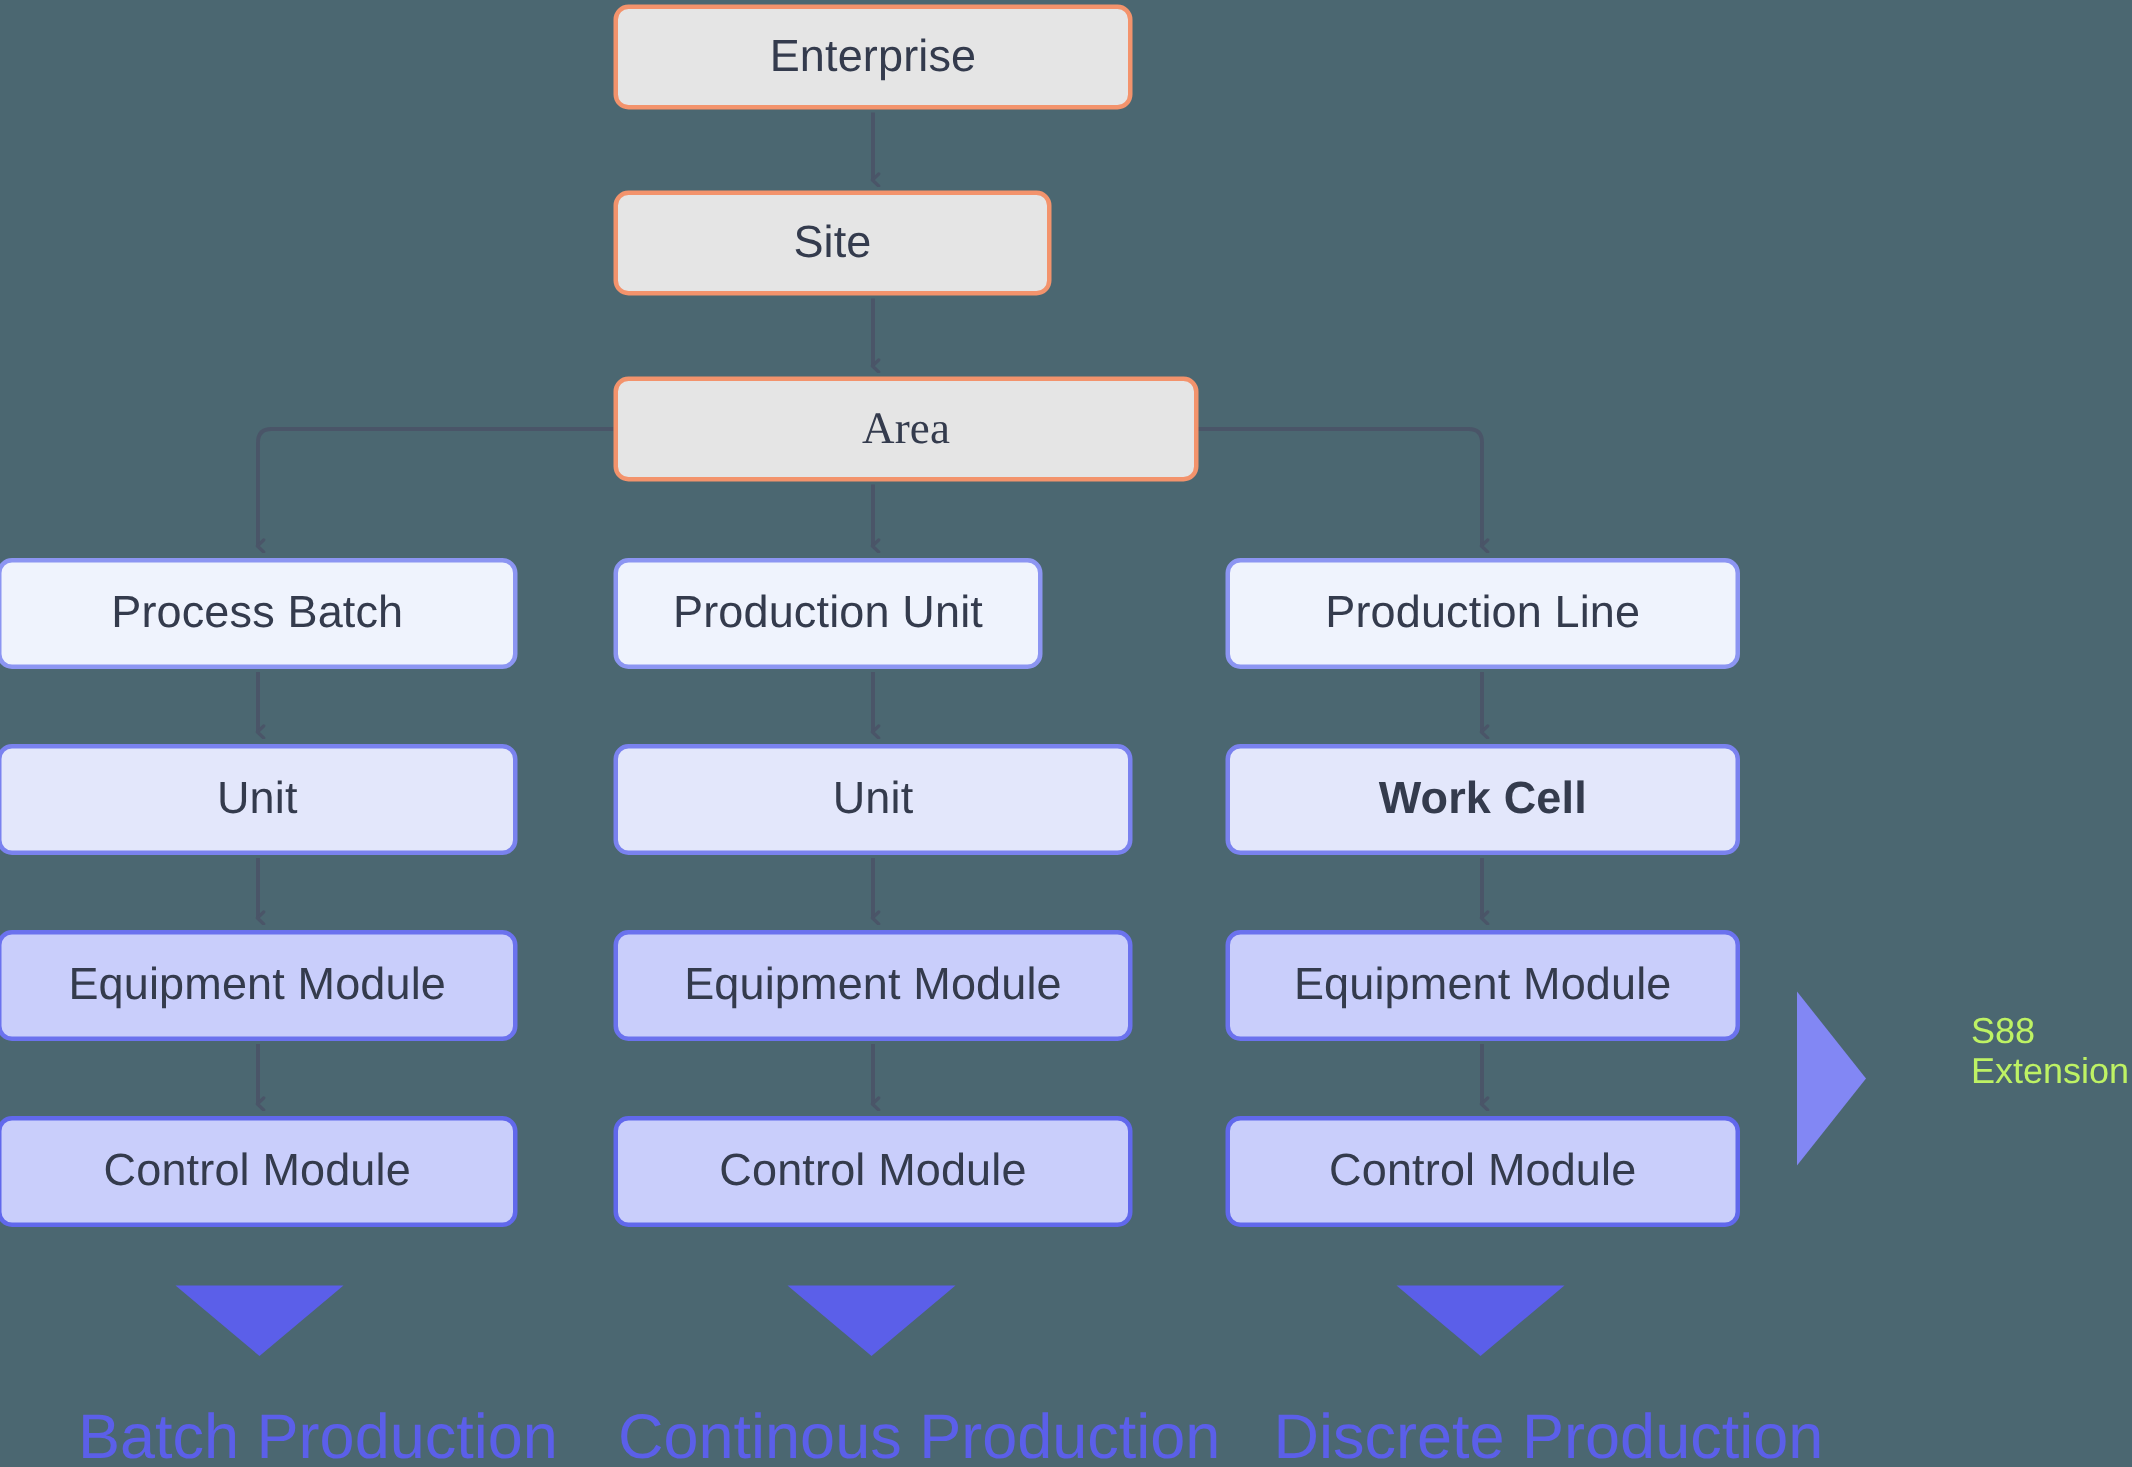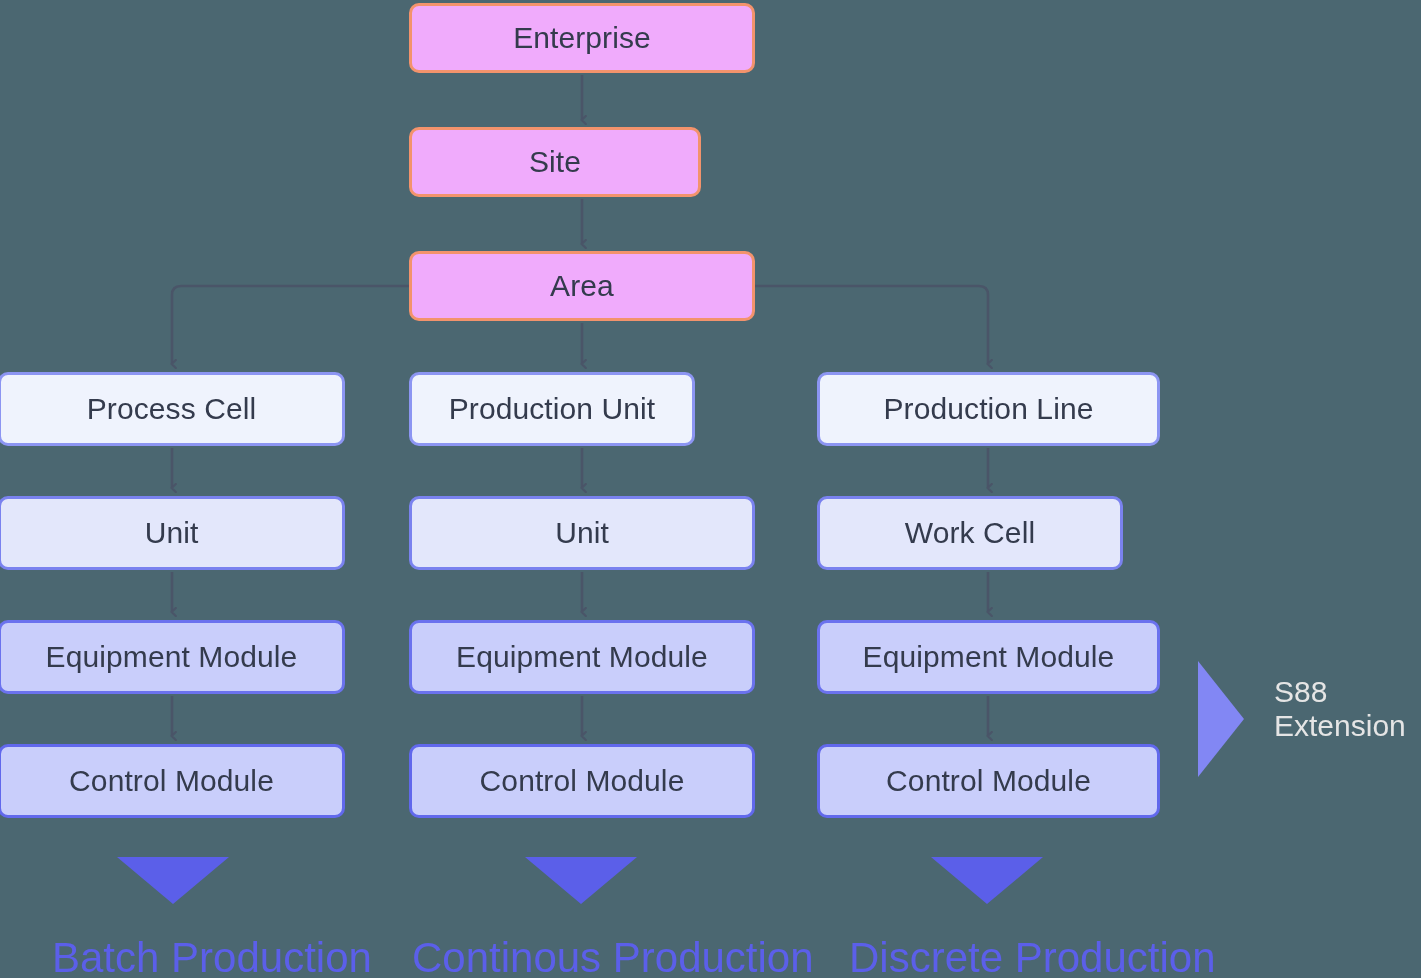--- a/index.html
+++ b/index.html
@@ -36,21 +36,21 @@
     border-width: 3px;
     border-style: solid;
     color: #343b4d;
     font-size: 30px;
     line-height: 1;
     letter-spacing: 0.1px;
     white-space: nowrap;
   }
   
   .lvl-enterprise {
-    background: #f0abfc;
+    background: #e5e5e5;
     border-color: #f3936c;
     justify-content: center;
   }
   .lvl-l1 {
     background: #eff3fd;
     border-color: #8c95f2;
   }
   .lvl-l2 {
     background: #e3e7fb;
     border-color: #7a82ef;
@@ -86,24 +86,25 @@
   }
   .outcome-label {
     position: absolute;
     font-size: 42px;
     line-height: 1.05;
     color: #5b5fe9;
     white-space: nowrap;
   }
   .side-label {
     position: absolute;
-    font-size: 30px;
+    font-size: 24px;
     line-height: 1.12;
-    color: #e5e5e5;
+    color: #bef264;
     white-space: nowrap;
+    margin-left: 40px;
   }
 </style>
 </head>
 <body>
 
 <div id="canvas">
 
   <svg id="edges" viewBox="0 0 1421 978" xmlns="http://www.w3.org/2000/svg">
     <defs>
       <marker id="arrowhead" markerWidth="10" markerHeight="10" refX="5.2" refY="5" orient="auto" markerUnits="userSpaceOnUse">
@@ -135,26 +136,26 @@
       <path d="M 988 696 L 988 736" marker-end="url(#arrowhead)"></path>
     </g>
   </svg>
 
   <div class="node lvl-enterprise" style="left:409px; top:3px; width:346px; height:70px;">
     <span>Enterprise</span>
   </div>
   <div class="node lvl-enterprise" style="left:409px; top:127px; width:292px; height:70px;">
     <span>Site</span>
   </div>
-  <div class="node lvl-enterprise" style="left:409px; top:251px; width:346px; height:70px;">
+  <div class="node lvl-enterprise" style="left:409px; top:251px; width:390px; height:70px;font-family:Liberation Serif, serif;">
     <span>Area</span>
   </div>
 
   <div class="node lvl-l1" style="left:-2px; top:372px; width:347px; height:74px;">
-    <span>Process Cell</span>
+    <span>Process Batch</span>
   </div>
   <div class="node lvl-l2" style="left:-2px; top:496px; width:347px; height:74px;">
     <span>Unit</span>
   </div>
   <div class="node lvl-l3" style="left:-2px; top:620px; width:347px; height:74px;">
     <span>Equipment Module</span>
   </div>
   <div class="node lvl-l4" style="left:-2px; top:744px; width:347px; height:74px;">
     <span>Control Module</span>
   </div>
@@ -168,21 +169,21 @@
   <div class="node lvl-l3" style="left:409px; top:620px; width:346px; height:74px;">
     <span>Equipment Module</span>
   </div>
   <div class="node lvl-l4" style="left:409px; top:744px; width:346px; height:74px;">
     <span>Control Module</span>
   </div>
 
   <div class="node lvl-l1" style="left:817px; top:372px; width:343px; height:74px;">
     <span>Production Line</span>
   </div>
-  <div class="node lvl-l2" style="left:817px; top:496px; width:306px; height:74px;">
+  <div class="node lvl-l2" style="left:817px; top:496px; width:343px; height:74px;font-weight:bold;">
     <span>Work Cell</span>
   </div>
   <div class="node lvl-l3" style="left:817px; top:620px; width:343px; height:74px;">
     <span>Equipment Module</span>
   </div>
   <div class="node lvl-l4" style="left:817px; top:744px; width:343px; height:74px;">
     <span>Control Module</span>
   </div>
 
   <div class="right-triangle" style="left:1198px; top:661px;

